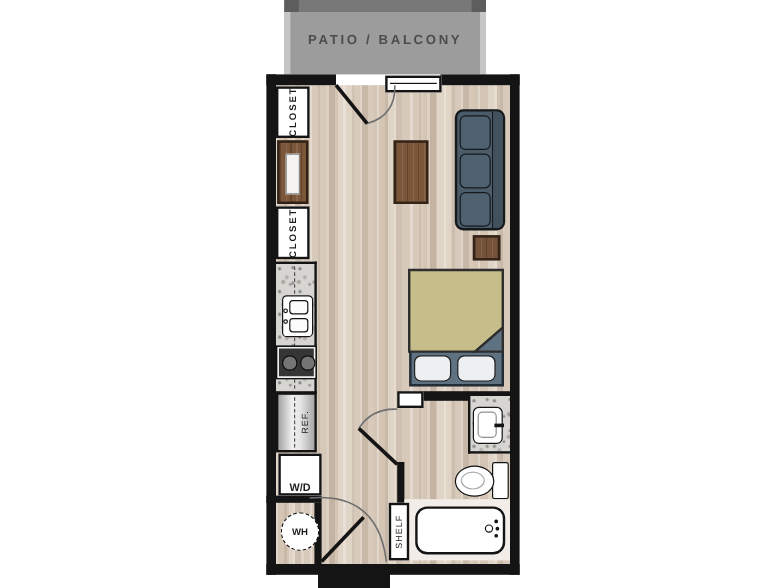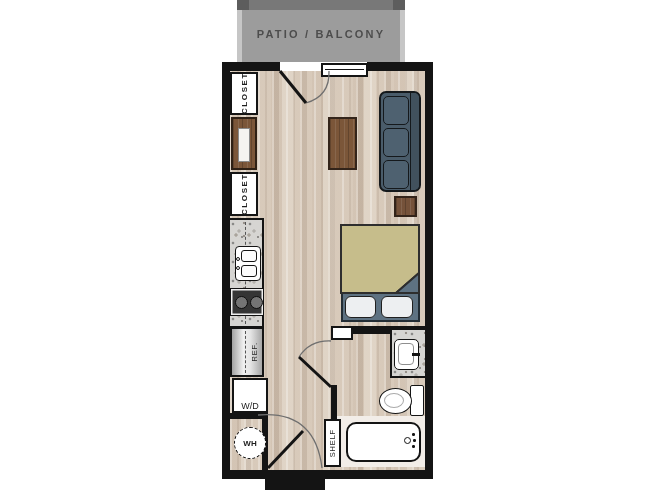--- a/index.html
+++ b/index.html
@@ -94,21 +94,21 @@
   </div>
 
   <div style="left:230px;top:327px;width:34px;height:50px;border:2px solid #141414;background:linear-gradient(90deg,#a2a2a2,#f0f0f0 38%,#e4e4e4 62%,#a6a6a6);">
     <div class="dash-v" style="left:13px;top:2px;bottom:2px;"></div>
     <div class="flexc" style="left:14px;top:0;right:0;bottom:0;">
       <span class="vlabel" style="font-size:7.5px;letter-spacing:0.8px;font-weight:400;">REF.</span>
     </div>
   </div>
 
   <div class="whitebox flexc" style="left:232px;top:378px;width:36px;height:35px;">
-    <span style="position:static;font-size:9px;font-weight:400;color:#1d1d1d;margin-top:20px;">W/D</span>
+    <span style="position:static;font-size:9px;font-weight:700;color:#1d1d1d;margin-top:20px;">W/D</span>
   </div>
 
   <div class="flexc" style="left:234px;top:427px;width:32px;height:32px;background:#fff;border:1.6px dashed #141414;border-radius:50%;">
     <span style="position:static;font-size:8px;font-weight:700;color:#1d1d1d;">WH</span>
   </div>
 
   <div class="wood" style="left:328px;top:117px;width:29px;height:53px;"></div>
 
   <div style="left:379px;top:91px;width:42px;height:101px;background:var(--c-sofa,#4a5c6a);border:2px solid #15191c;border-radius:7px;">
     <div style="right:0;top:0;width:9px;height:100%;background:#41515d;border-left:1px solid #15191c;border-radius:0 5px 5px 0;"></div>

